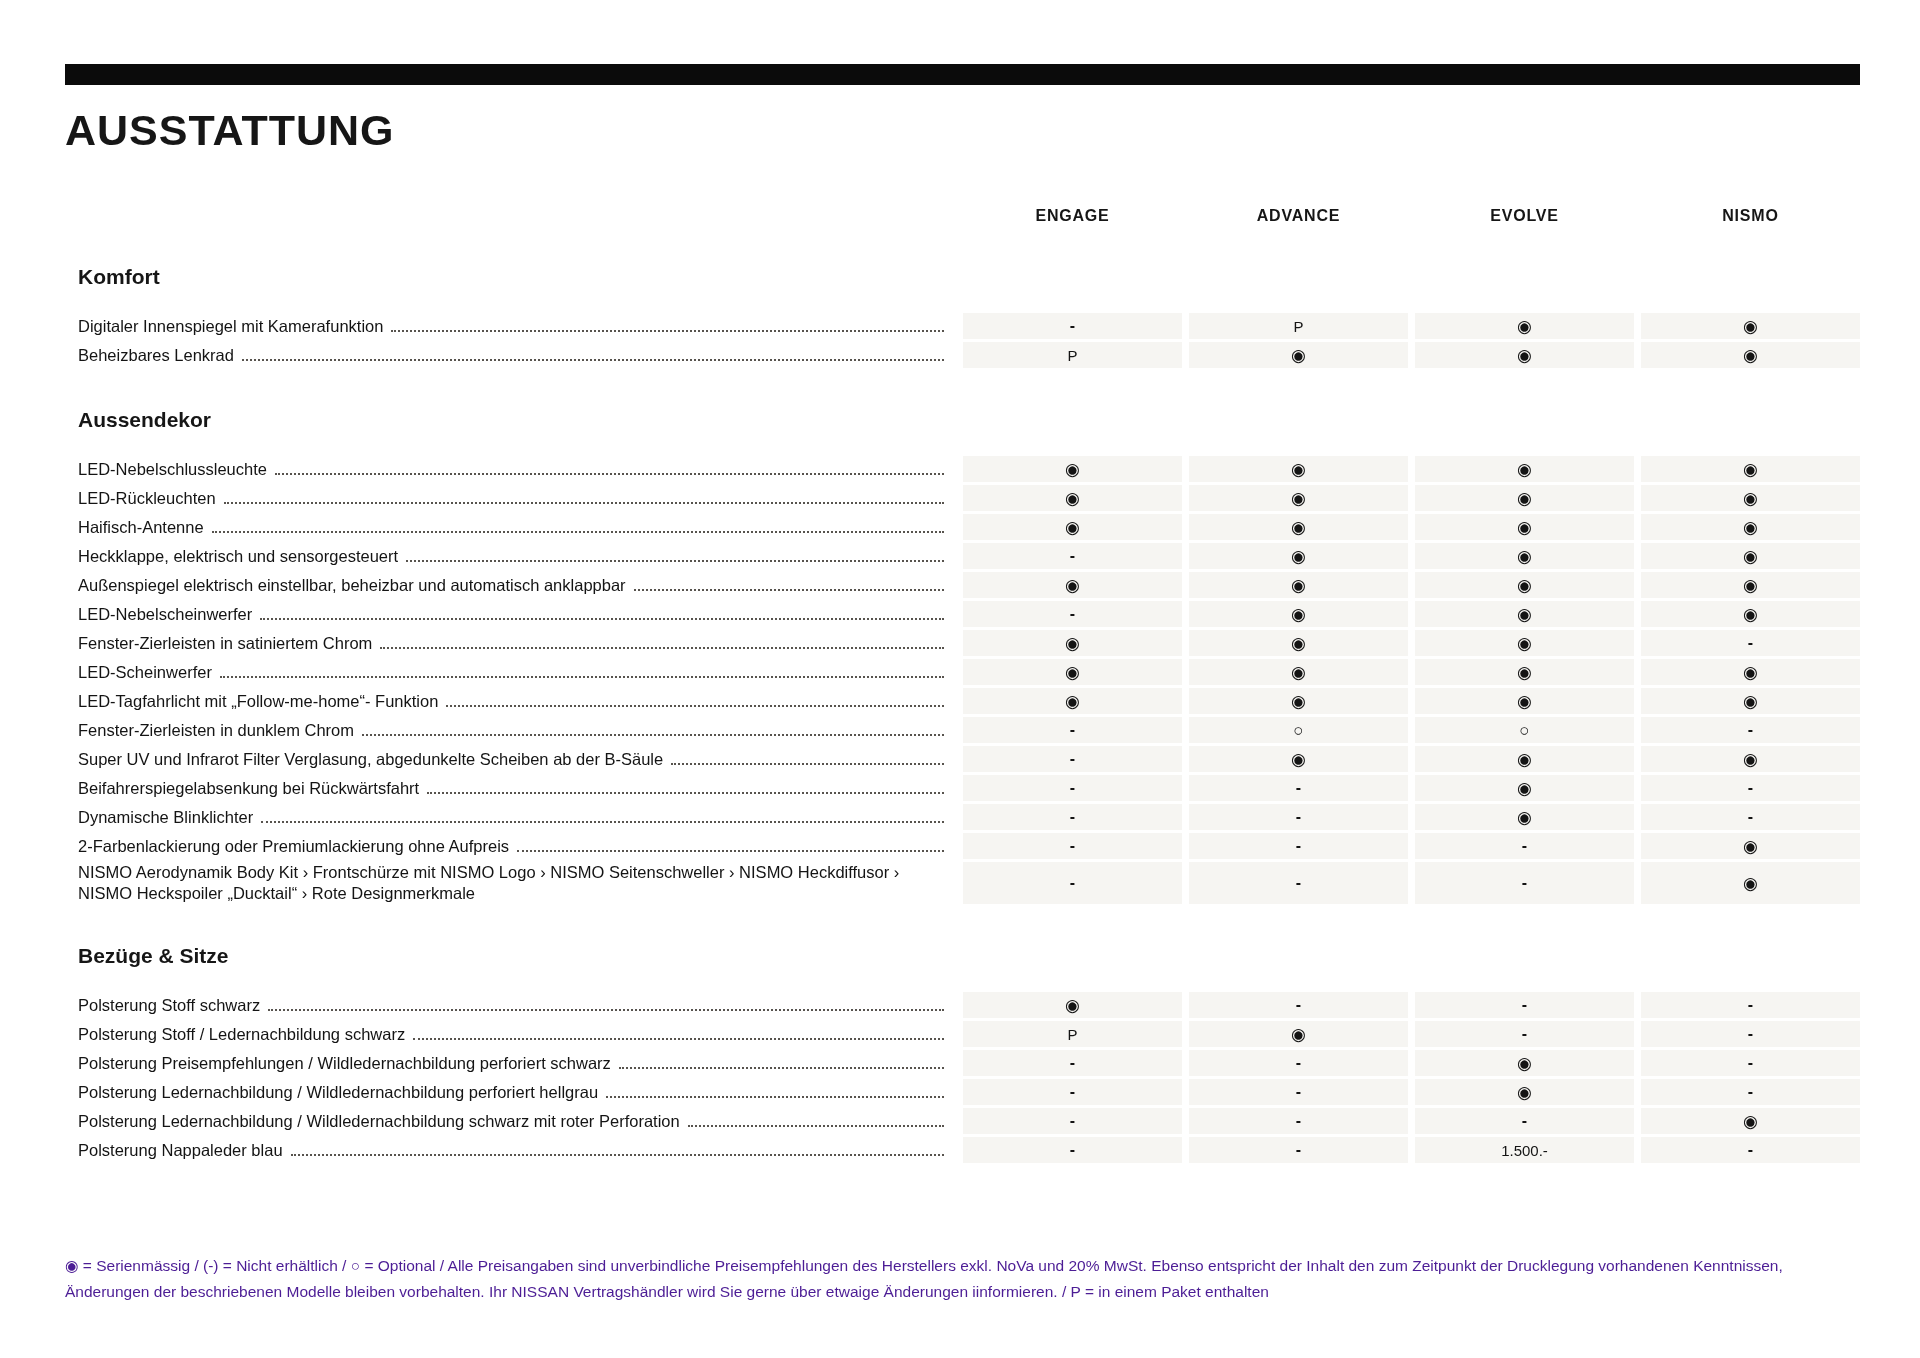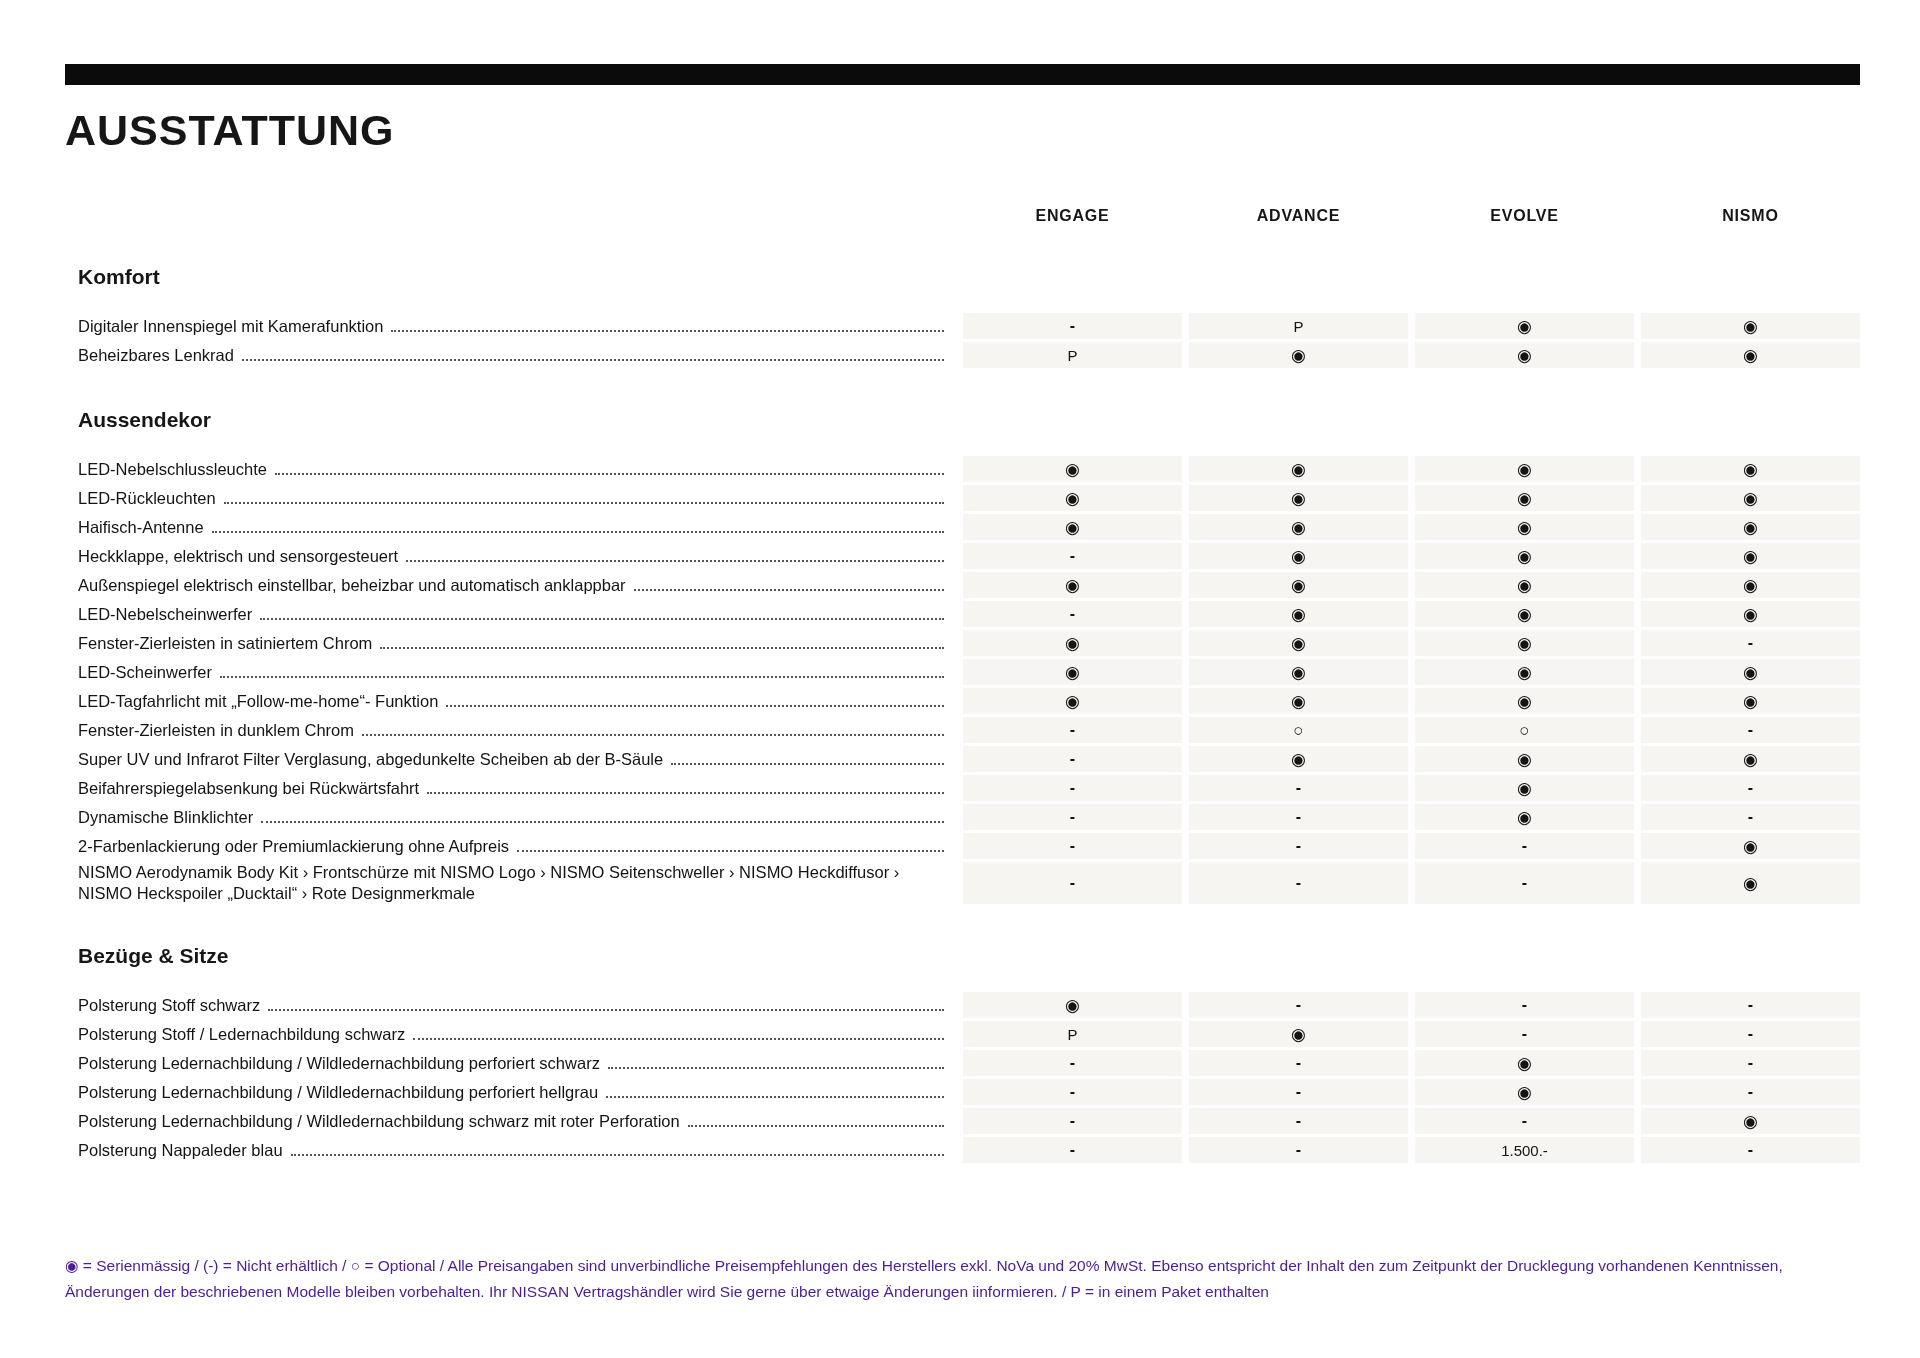--- a/index.html
+++ b/index.html
@@ -457,21 +457,21 @@
             </div>
             <div class="cell dash">
               <span>-</span>
             </div>
             <div class="cell dash">
               <span>-</span>
             </div>
           </div>
           <div class="grid row">
             <div class="label-cell">
-              <span class="label">Polsterung Ledernachbildung / Wildledernachbildung perforiert schwarz</span>
+              <span class="label">Polsterung Preisempfehlungen / Wildledernachbildung perforiert schwarz</span>
               <span class="leader"></span>
             </div>
             <div class="cell dash">
               <span>-</span>
             </div>
             <div class="cell dash">
               <span>-</span>
             </div>
             <div class="cell sym">
               <span>◉</span>

